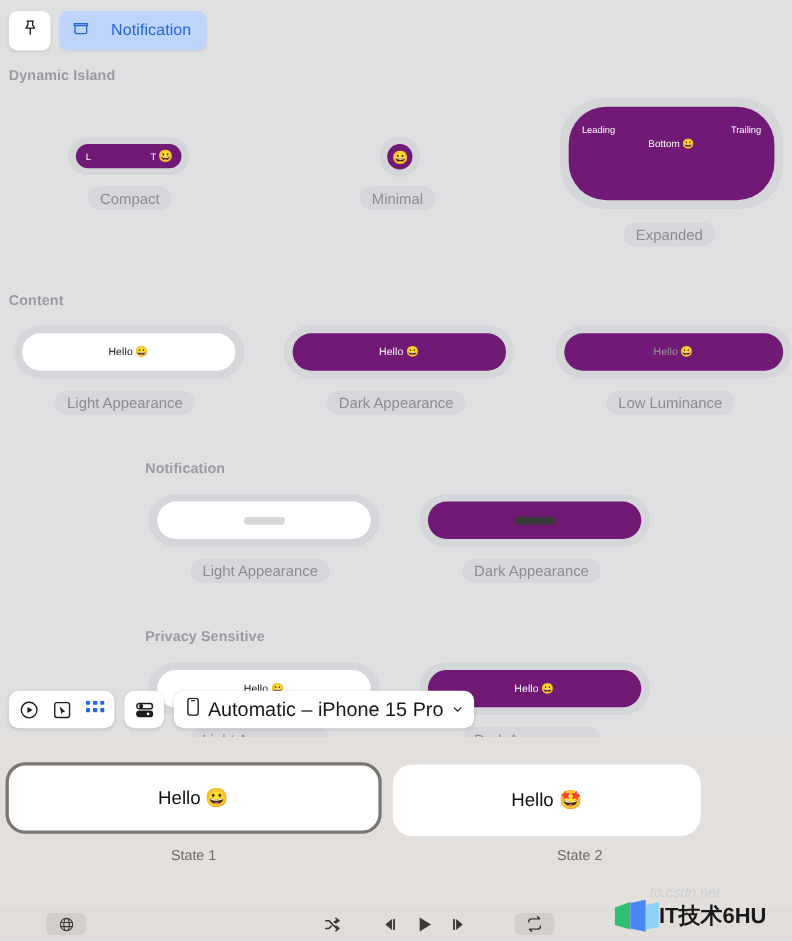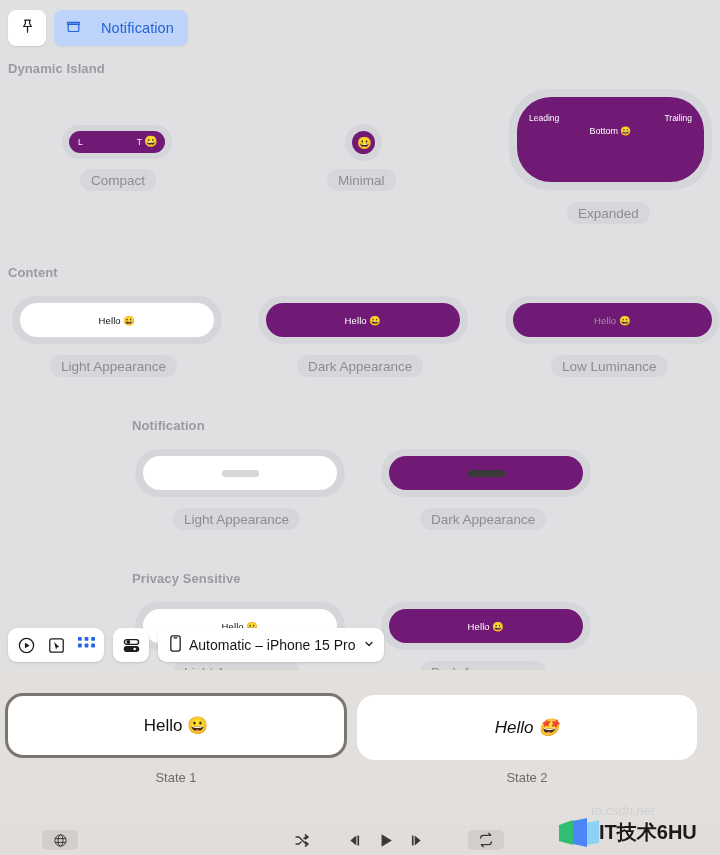--- a/index.html
+++ b/index.html
@@ -65,21 +65,21 @@
   
   #canvas-toolbar { position:absolute; left:8px; bottom:8px; display:flex; align-items:center; gap:9px; z-index:5; }
   .tgroup {
     height:34px; background:#fff; border-radius:9px; display:flex; align-items:center;
     box-shadow:0 1px 3px rgba(0,0,0,.13); padding:0 4px; gap:2px;
   }
   .tbtn { width:28px; height:28px; display:flex; align-items:center; justify-content:center; border-radius:6px; }
   .devsel {
     height:34px; background:#fff; border-radius:9px; display:flex; align-items:center; gap:7px;
     padding:0 9px 0 11px; box-shadow:0 1px 3px rgba(0,0,0,.13);
-    font-size:14px; color:#16171a;
+    font-size:18px; color:#16171a;
   }
 
   
   #states {
     position:absolute; left:0; top:670px; width:720px; height:155px;
     background:#e2dfdc;
   }
   .state-card {
     position:absolute; top:25px; height:65px; border-radius:18px; background:#fff;
     display:flex; align-items:center; justify-content:center;
@@ -260,21 +260,21 @@
     </div>
   </div>
 </div>
 
 <div id="states">
   <div class="state-card sel" style="left:5px; width:342px;">
     <span>Hello 😀</span>
   </div>
   <div class="state-lbl" style="left:5px; width:342px;">State 1</div>
 
-  <div class="state-card" style="left:357px; width:340px;font-style:italic;">
+  <div class="state-card" style="left:357px; width:280px;">
     <span>Hello 🤩</span>
   </div>
   <div class="state-lbl" style="left:357px; width:340px;">State 2</div>
 </div>
 
 <div id="playbar">
   <div class="pbtn boxed" style="margin-left:42px;">
     <svg width="15" height="15" viewBox="0 0 24 24" fill="none" stroke="#3b3936" stroke-width="1.6">
         <circle cx="12" cy="12" r="9"></circle>
         <ellipse cx="12" cy="12" rx="4" ry="9"></ellipse>

